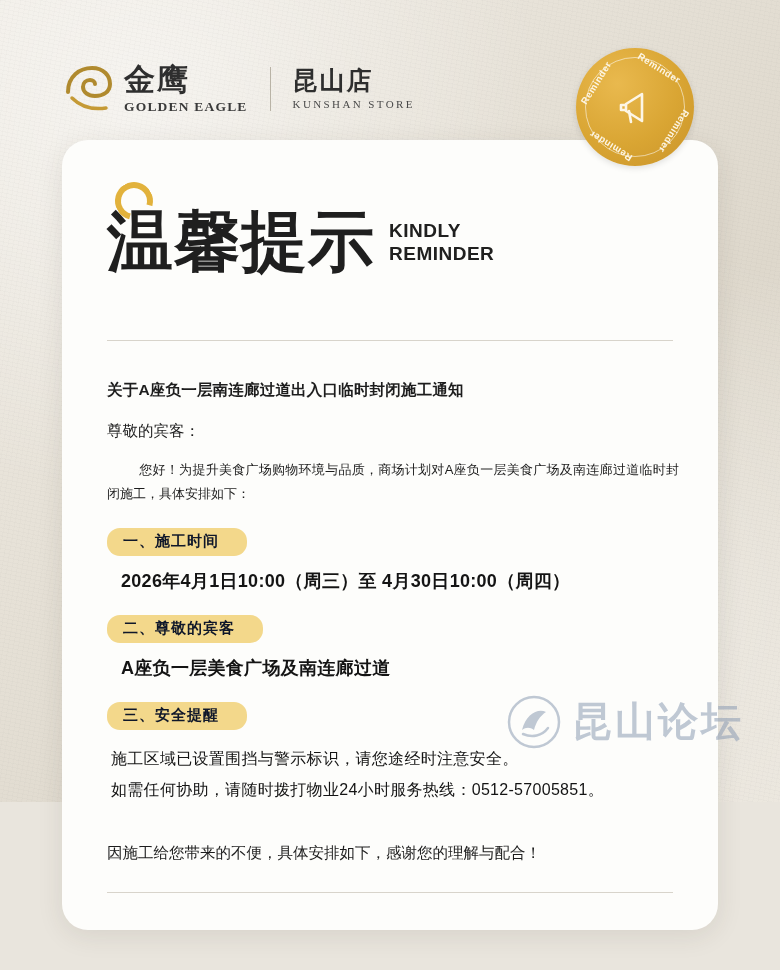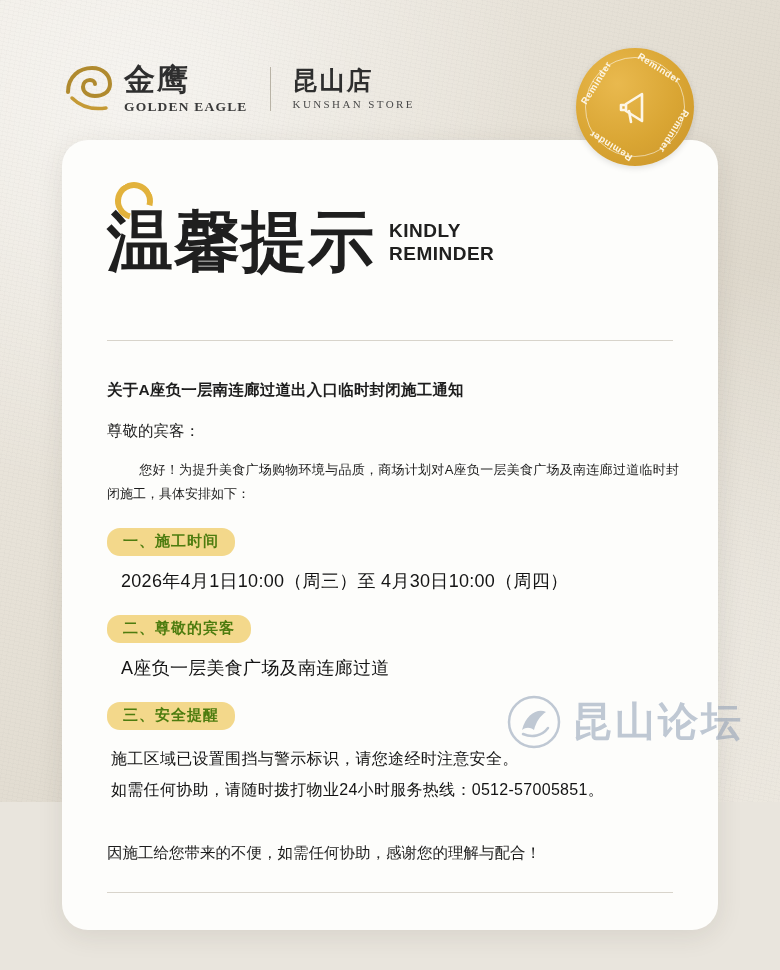--- a/index.html
+++ b/index.html
@@ -212,32 +212,32 @@
     font-size: 13px;
     margin-top: 16px;
     line-height: 1.85;
     text-align: justify;
   }
   .para .indent { display: inline-block; width: 32px; }
 
   .sec-tag {
     display: inline-block;
     margin-top: 22px;
-    padding: 4px 16px 5px 16px;
+    padding: 4px 28px 5px 16px;
     background: #f3d88b;
     border-radius: 13px;
     font-size: 15px;
     font-weight: bold;
-    color: #4d7c0f;
+    color: #0f172a;
     letter-spacing: 1px;
   }
   .sec-body {
     margin-top: 13px;
     font-size: 18px;
-    font-weight: normal;
+    font-weight: bold;
     color: #141414;
     padding-left: 14px;
     letter-spacing: 0.3px;
   }
   .sec-body.normal {
     font-size: 16px;
     font-weight: normal;
     padding-left: 4px;
     line-height: 1.95;
   }
@@ -355,21 +355,21 @@
         <div class="sec-tag">二、尊敬的宾客</div>
         <div class="sec-body">A座负一层美食广场及南连廊过道</div>
       </div>
 
       <div>
         <div class="sec-tag">三、安全提醒</div>
         <div class="sec-body normal" style="white-space: pre-line;">施工区域已设置围挡与警示标识，请您途经时注意安全。
 如需任何协助，请随时拨打物业24小时服务热线：0512-57005851。</div>
       </div>
 
-      <div class="closing">因施工给您带来的不便，如需任何协助，感谢您的理解与配合！</div>
+      <div class="closing">因施工给您带来的不便，具体安排如下，感谢您的理解与配合！</div>
     </div>
 
     <div class="rule rule-bottom"></div>
 
   </div>
 
   <div class="watermark">
     <div class="wm-mark">
       <svg viewBox="0 0 56 56" width="56" height="56">
         <circle cx="28" cy="28" r="25" fill="none" stroke="#8d9db4" stroke-width="2.5"></circle>

